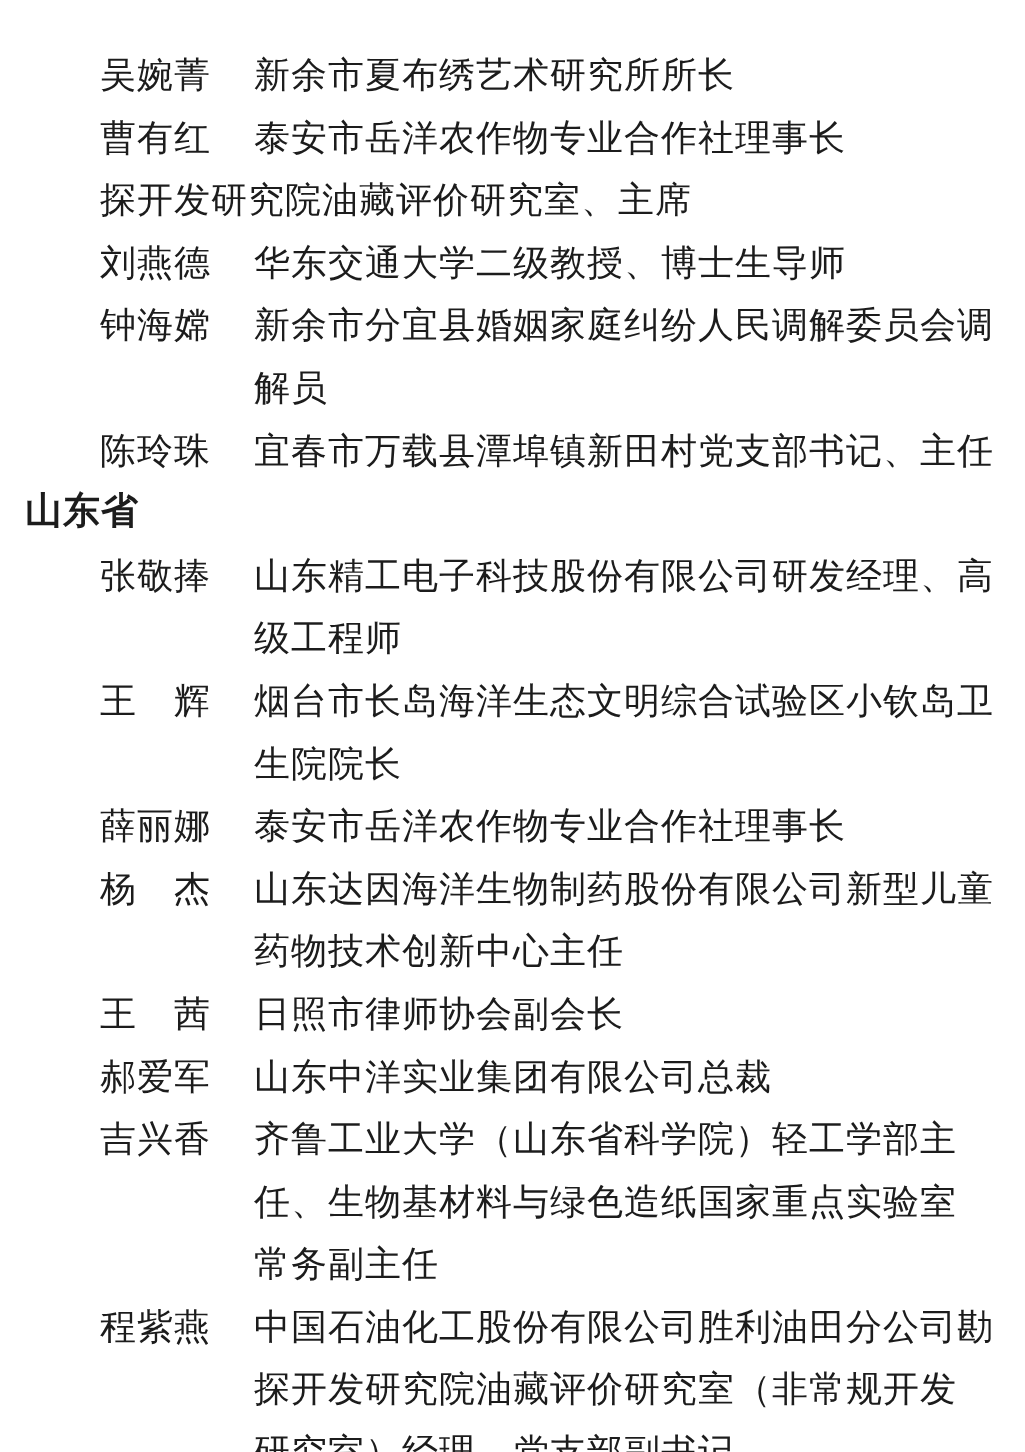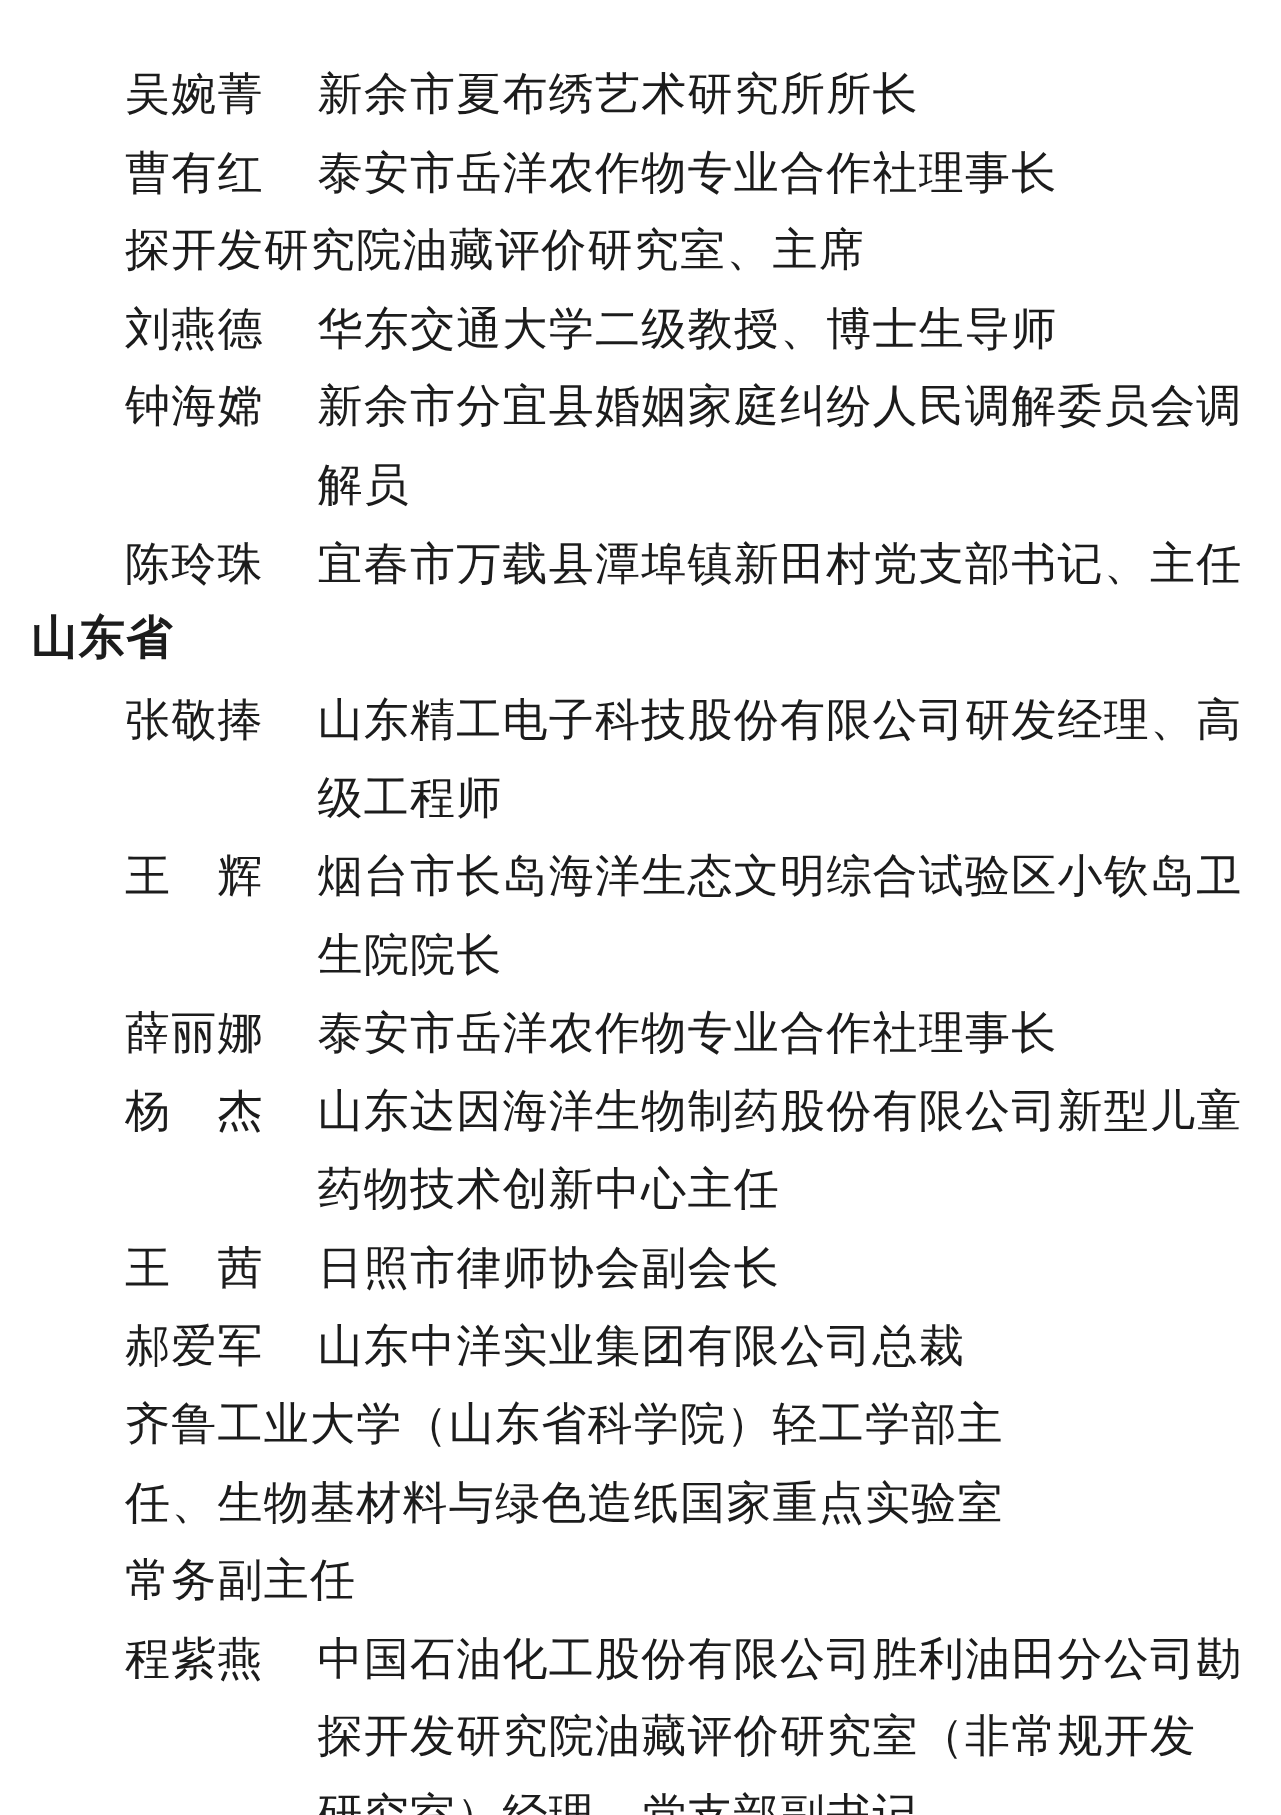--- a/index.html
+++ b/index.html
@@ -121,20 +121,21 @@
         <div class="tline">日照市律师协会副会长</div>
       </div>
     </div>
     <div class="entry">
       <div class="name">郝爱军</div>
       <div class="title">
         <div class="tline">山东中洋实业集团有限公司总裁</div>
       </div>
     </div>
     <div class="entry">
+      <div class="name">吉兴香</div>
       <div class="title">
         <div class="tline">齐鲁工业大学（山东省科学院）轻工学部主</div>
         <div class="tline">任、生物基材料与绿色造纸国家重点实验室</div>
         <div class="tline">常务副主任</div>
       </div>
     </div>
     <div class="entry">
       <div class="name">程紫燕</div>
       <div class="title">
         <div class="tline">中国石油化工股份有限公司胜利油田分公司勘</div>

